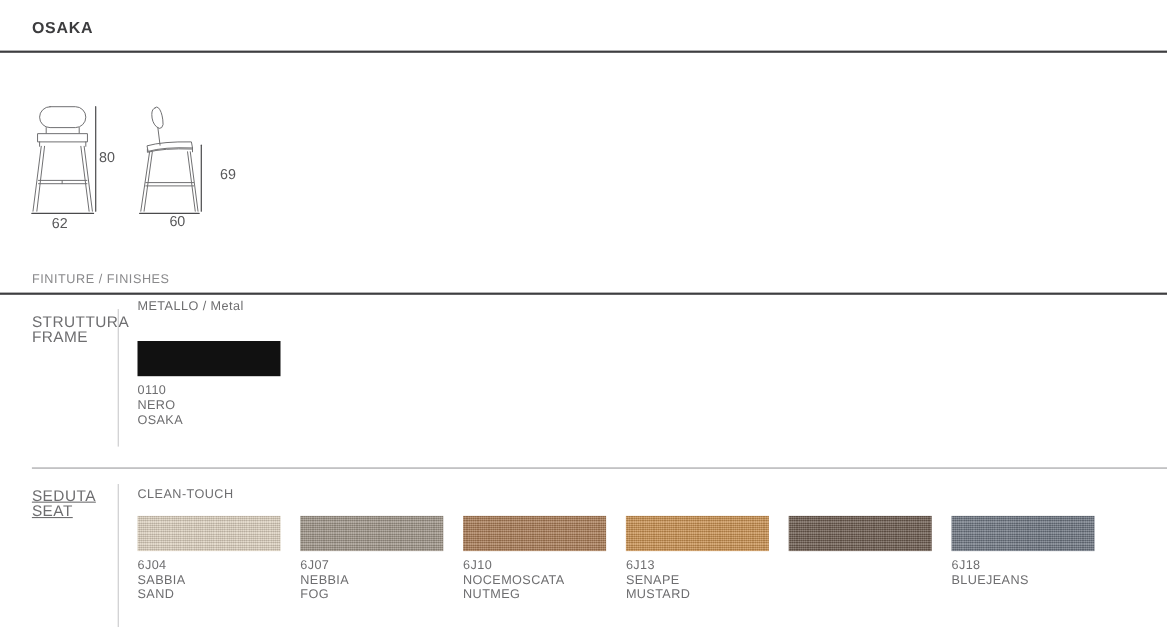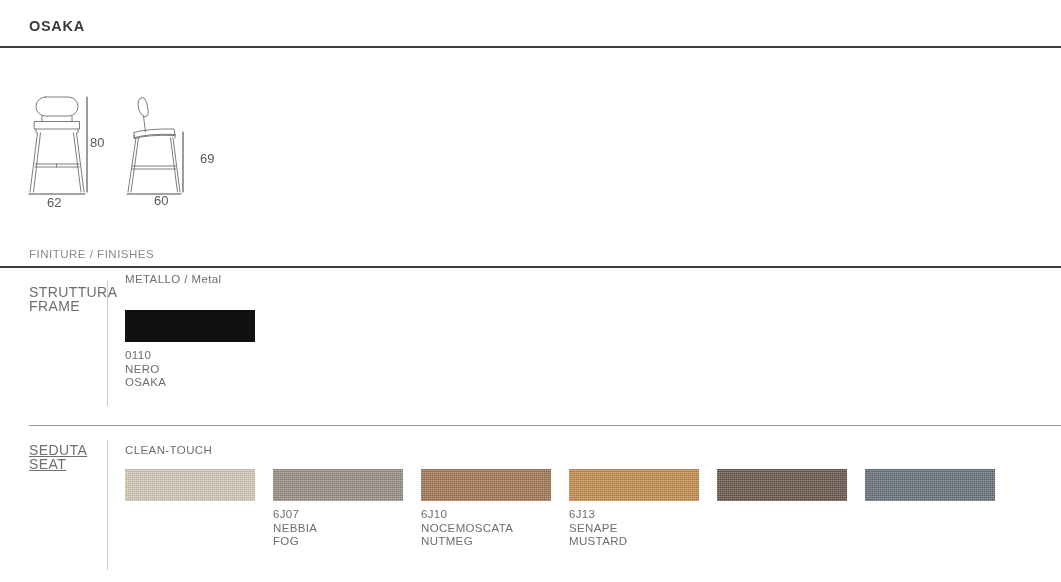--- a/index.html
+++ b/index.html
@@ -285,20 +285,25 @@
     <span>SEAT</span>
   </div>
 
   <div class="material-title material-title-seat">CLEAN-TOUCH</div>
 
   <div class="swatch-grid swatch-grid-seat">
     <div class="swatch-item" style="left:0px;">
       <div class="swatch-chip" id="seat-chip-0" style="background-color: rgb(219, 207, 189);">
         <div class="weave"></div>
       </div>
+      <div class="swatch-caption">
+        <span>6J04</span>
+        <span>SABBIA</span>
+        <span>SAND</span>
+      </div>
     </div>
 
     <div class="swatch-item" style="left:148px;">
       <div class="swatch-chip" id="seat-chip-1" style="background-color: rgb(158, 148, 136);">
         <div class="weave"></div>
       </div>
       <div class="swatch-caption">
         <span>6J07</span>
         <span>NEBBIA</span>
         <span>FOG</span>
@@ -330,16 +335,21 @@
     <div class="swatch-item" style="left:592px;">
       <div class="swatch-chip" id="seat-chip-4" style="background-color: rgb(107, 90, 78);">
         <div class="weave"></div>
       </div>
     </div>
 
     <div class="swatch-item" style="left:740px;">
       <div class="swatch-chip" id="seat-chip-5" style="background-color: rgb(108, 116, 128);">
         <div class="weave"></div>
       </div>
+      <div class="swatch-caption">
+        <span>6J18</span>
+        <span>BLUEJEANS</span>
+        <span></span>
+      </div>
     </div>
   </div>
 
 </div>
 
 </body></html>

